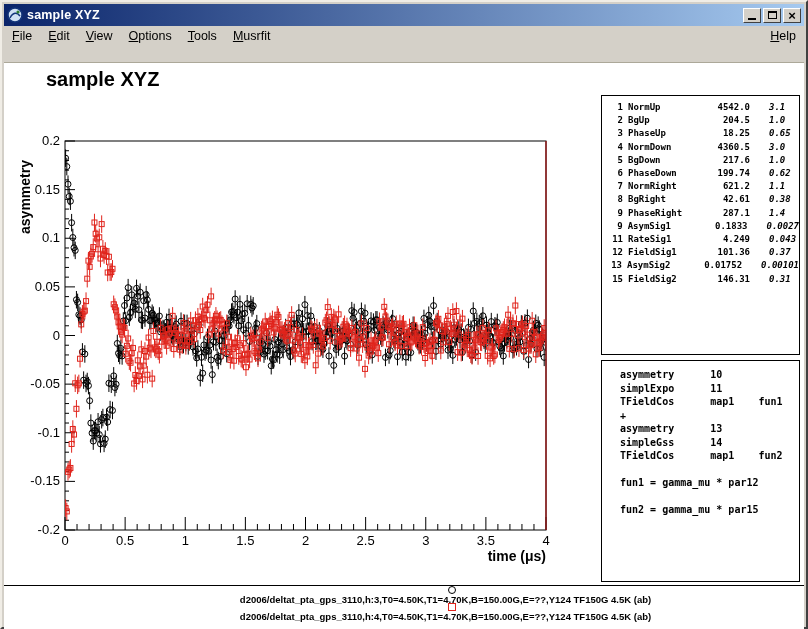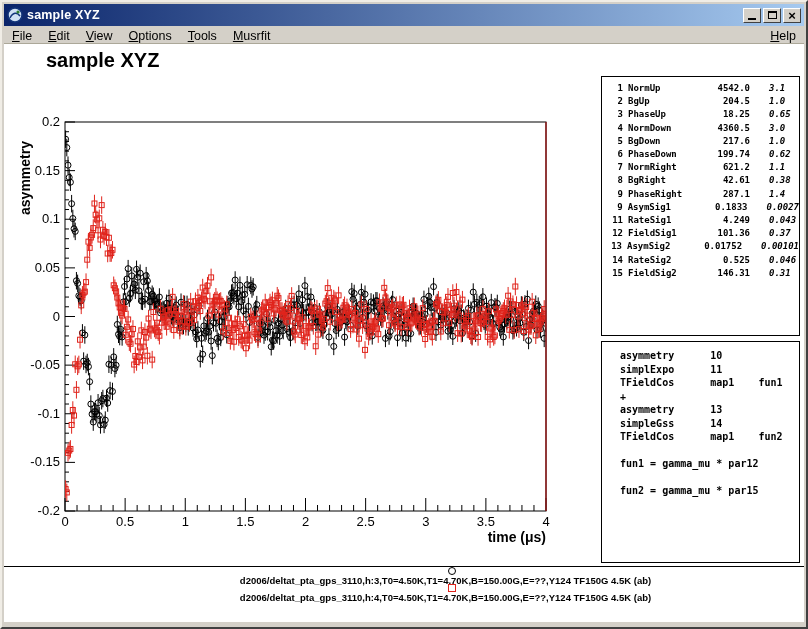--- a/index.html
+++ b/index.html
@@ -20,21 +20,21 @@
   .tb-buttons { display:flex; gap:2px; }
   .tb-btn {
     width:18px; height:15px; background:var(--chrome,#d4d0c8);
     border:1px solid; border-color:#ffffff #404040 #404040 #ffffff;
     display:flex; align-items:center; justify-content:center;
   }
   .glyph-min { width:8px; height:2px; background:#000; margin-top:8px; }
   .glyph-max { width:9px; height:8px; border:1px solid #000; border-top-width:2px; }
   .glyph-close { font-size:13px; font-weight:bold; color:#000; line-height:11px; }
   .menubar {
-    height:18px; display:flex; align-items:stretch;
+    height:37px; display:flex; align-items:stretch;
     background:var(--chrome,#d4d0c8); border-bottom:1px solid #aca899;
     font-size:12.5px;
   }
   .menu-item { display:inline-block; padding:3px 8px 0 8px; color:#000; }
   .menu-item::first-letter { text-decoration:underline; }
   .menu-spacer { flex:1; }
   .canvas { position:relative; width:800px; height:578px; background:#fff; overflow:hidden; }
   #plot-svg { position:absolute; left:0; top:0; }
   .heading { position:absolute; left:42px; top:5px; font-size:20px; font-weight:bold; color:#000; }
   .param-box {
@@ -1829,21 +1829,20 @@
         <div class="p-row"><span class="p-no">4</span><span class="p-name">NormDown</span><span class="p-val">4360.5</span><span class="p-err">3.0</span></div>
         <div class="p-row"><span class="p-no">5</span><span class="p-name">BgDown</span><span class="p-val">217.6</span><span class="p-err">1.0</span></div>
         <div class="p-row"><span class="p-no">6</span><span class="p-name">PhaseDown</span><span class="p-val">199.74</span><span class="p-err">0.62</span></div>
         <div class="p-row"><span class="p-no">7</span><span class="p-name">NormRight</span><span class="p-val">621.2</span><span class="p-err">1.1</span></div>
         <div class="p-row"><span class="p-no">8</span><span class="p-name">BgRight</span><span class="p-val">42.61</span><span class="p-err">0.38</span></div>
         <div class="p-row"><span class="p-no">9</span><span class="p-name">PhaseRight</span><span class="p-val">287.1</span><span class="p-err">1.4</span></div>
         <div class="p-row"><span class="p-no">9</span><span class="p-name">AsymSig1</span><span class="p-val">0.1833</span><span class="p-err">0.0027</span></div>
         <div class="p-row"><span class="p-no">11</span><span class="p-name">RateSig1</span><span class="p-val">4.249</span><span class="p-err">0.043</span></div>
         <div class="p-row"><span class="p-no">12</span><span class="p-name">FieldSig1</span><span class="p-val">101.36</span><span class="p-err">0.37</span></div>
         <div class="p-row"><span class="p-no">13</span><span class="p-name">AsymSig2</span><span class="p-val">0.01752</span><span class="p-err">0.00101</span></div>
-        <div class="p-row"><span class="p-no">14</span><span class="p-name">RateSig2</span><span class="p-val">0.525</span><span class="p-err">0.046</span></div>
         <div class="p-row"><span class="p-no">15</span><span class="p-name">FieldSig2</span><span class="p-val">146.31</span><span class="p-err">0.31</span></div>
       </div>
 
     <div class="theory-box">
       <pre>asymmetry      10
 simplExpo      11
 TFieldCos      map1    fun1
 +
 asymmetry      13
 simpleGss      14

